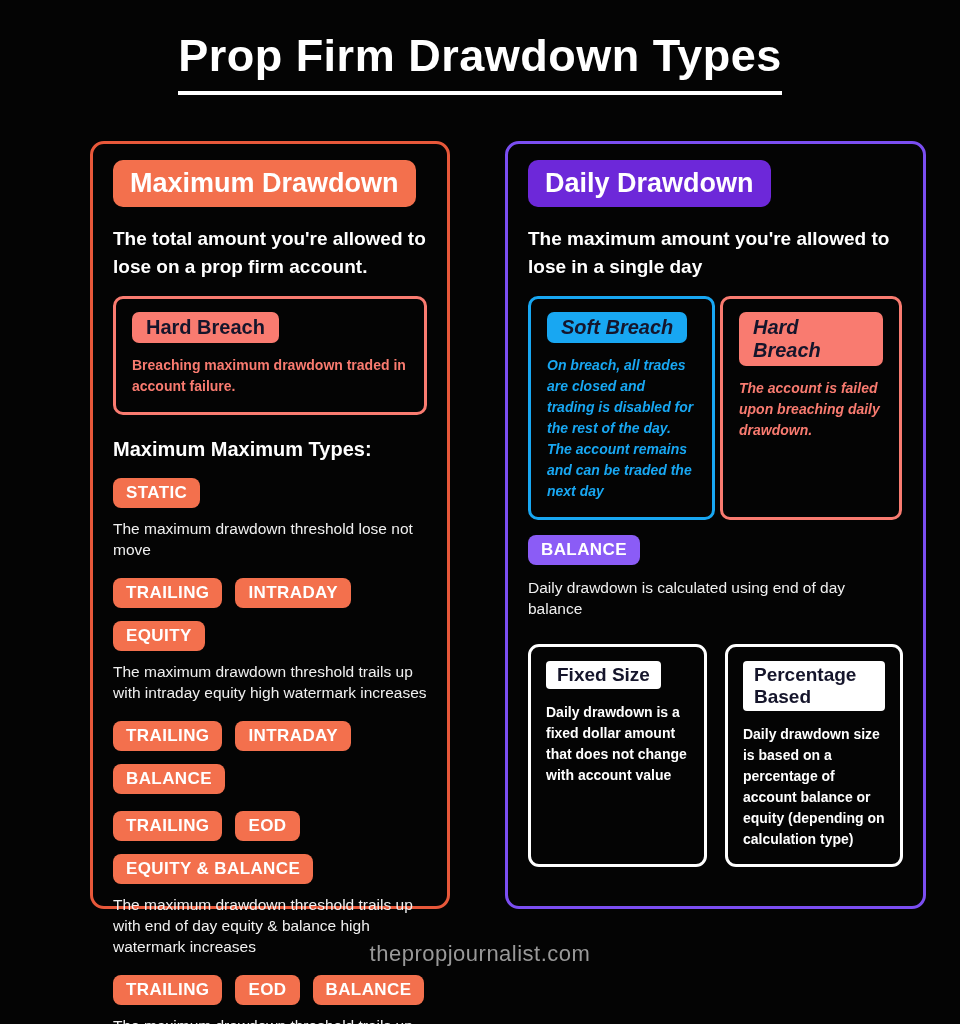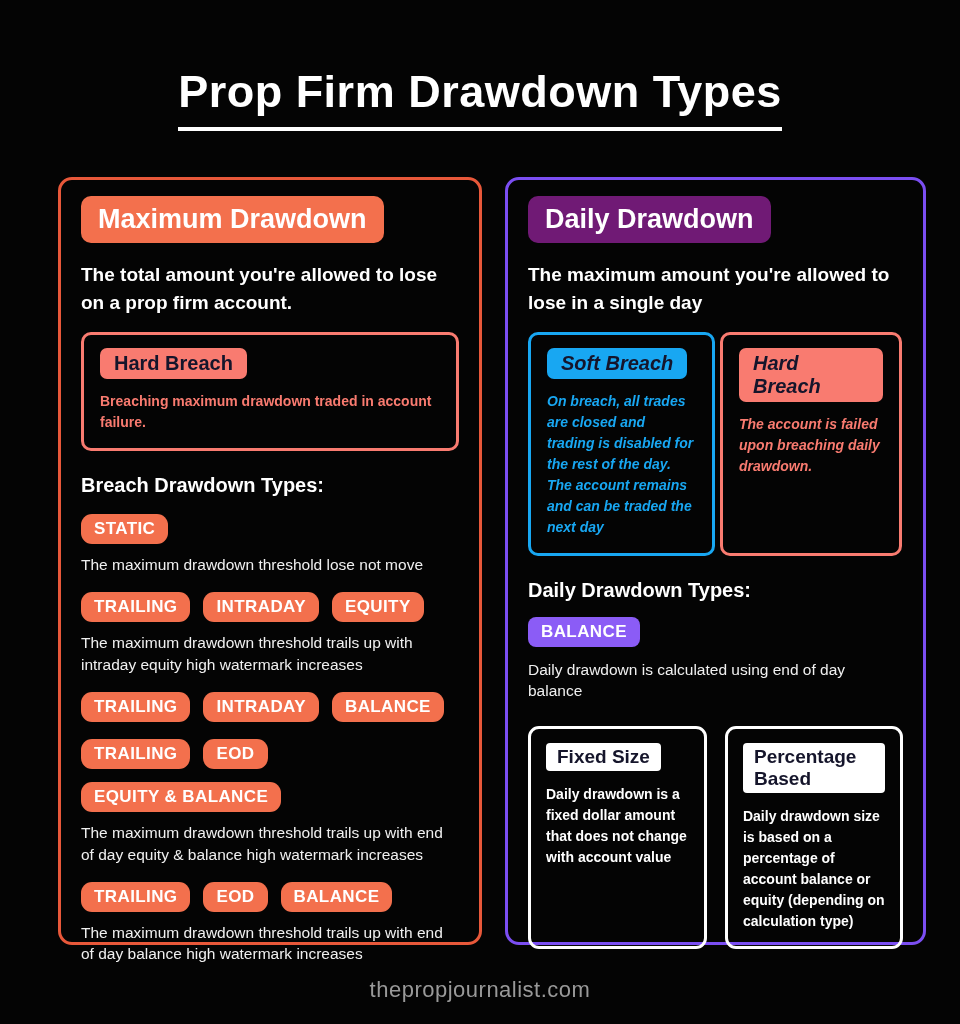--- a/index.html
+++ b/index.html
@@ -3,21 +3,21 @@
 <meta charset="utf-8">
 <style>
   * { margin: 0; padding: 0; box-sizing: border-box; }
   html, body {
     width: 960px; height: 1024px;
     background: #040404;
     font-family: "Liberation Sans", sans-serif;
     overflow: hidden;
   }
   
-  .title-wrap { text-align: center; margin-top: 66px; }
+  .title-wrap { text-align: center; margin-top: 30px; }
   .page-title {
     display: inline-block;
     color: #ffffff;
     font-size: 45px;
     font-weight: 800;
     letter-spacing: 0.5px;
     border-bottom: 4px solid #ffffff;
     padding-bottom: 9px;
   }
   
@@ -25,34 +25,35 @@
     display: flex;
     gap: 23px;
     padding: 0 34px 0 58px;
     margin-top: 46px;
     align-items: stretch;
   }
   .panel {
     border-radius: 14px;
     padding: 16px 20px;
     height: 768px;
+    margin-left: 32px;
   }
   .panel-left  { width: 424px; border: 3px solid #e8583a; }
   .panel-right { width: 421px; border: 3px solid #7b4ef2; }
 
   .panel-badge {
     display: inline-block;
     color: #ffffff;
     font-size: 27px;
     font-weight: 700;
     padding: 8px 17px;
     border-radius: 10px;
   }
   .panel-badge.orange { background: #f3704d; }
-  .panel-badge.purple { background: #701a75; }
+  .panel-badge.purple { background: #6d28d9; }
 
   .intro {
     margin-top: 18px;
     color: #ffffff;
     font-size: 19px;
     font-weight: 700;
     line-height: 1.45;
     max-width: 390px;
   }
   
@@ -97,21 +98,21 @@
   .badge-row { display: flex; gap: 13px; flex-wrap: wrap; }
   .type-badge {
     display: inline-block;
     color: #ffffff;
     font-size: 17px;
     font-weight: 700;
     letter-spacing: 0.4px;
     padding: 5px 13px;
     border-radius: 8px;
   }
-  .type-badge.orange { background: #f3704d; border-radius: 11px; }
+  .type-badge.orange { background: #f3704d; }
   .type-badge.purple { background: #8b5cf6; }
   .type-desc {
     margin-top: 10px;
     color: #f0f0f0;
     font-size: 15.5px;
     font-weight: 400;
     line-height: 1.38;
     max-width: 395px;
   }
   .panel-right .type-row { margin-top: 15px; }
@@ -165,21 +166,21 @@
   <section class="panel panel-left">
     <div class="panel-badge orange">Maximum Drawdown</div>
 
     <p class="intro">The total amount you're allowed to lose on a prop firm account.</p>
 
     <div class="breach-box salmon-wide">
       <span class="breach-badge salmon">Hard Breach</span>
       <p class="breach-desc salmon">Breaching maximum drawdown traded in account failure.</p>
     </div>
 
-    <h3 class="types-heading">Breach Drawdown Types:</h3>
+    <h3 class="types-heading">Maximum Maximum Types:</h3>
 
     <div class="type-row">
       <div class="badge-row">
         <span class="type-badge orange">STATIC</span>
       </div>
       <p class="type-desc">The maximum drawdown threshold lose not move</p>
     </div>
 
     <div class="type-row">
       <div class="badge-row">
@@ -226,21 +227,20 @@
       <div class="breach-box blue-box">
         <span class="breach-badge blue">Soft Breach</span>
         <p class="breach-desc blue">On breach, all trades are closed and trading is disabled for the rest of the day. The account remains and can be traded the next day</p>
       </div>
       <div class="breach-box salmon-box">
         <span class="breach-badge salmon">Hard Breach</span>
         <p class="breach-desc salmon">The account is failed upon breaching daily drawdown.</p>
       </div>
     </div>
 
-    <h3 class="types-heading">Daily Drawdown Types:</h3>
 
     <div class="type-row">
       <div class="badge-row">
         <span class="type-badge purple">BALANCE</span>
       </div>
       <p class="type-desc">Daily drawdown is calculated using end of day balance</p>
     </div>
 
 
     <div class="size-row">

